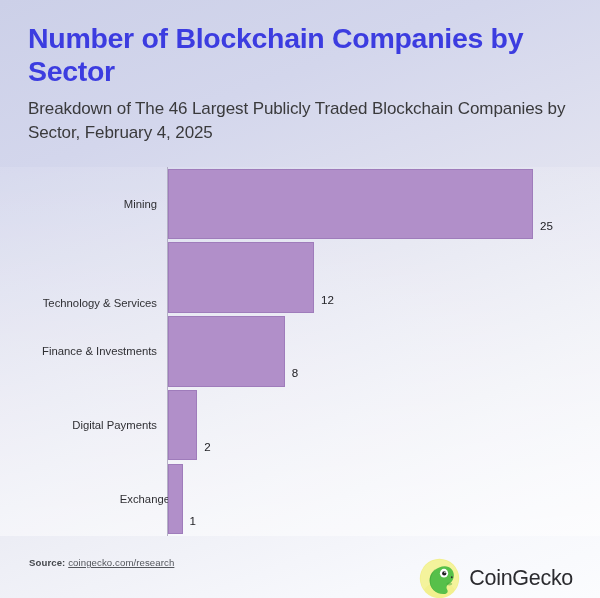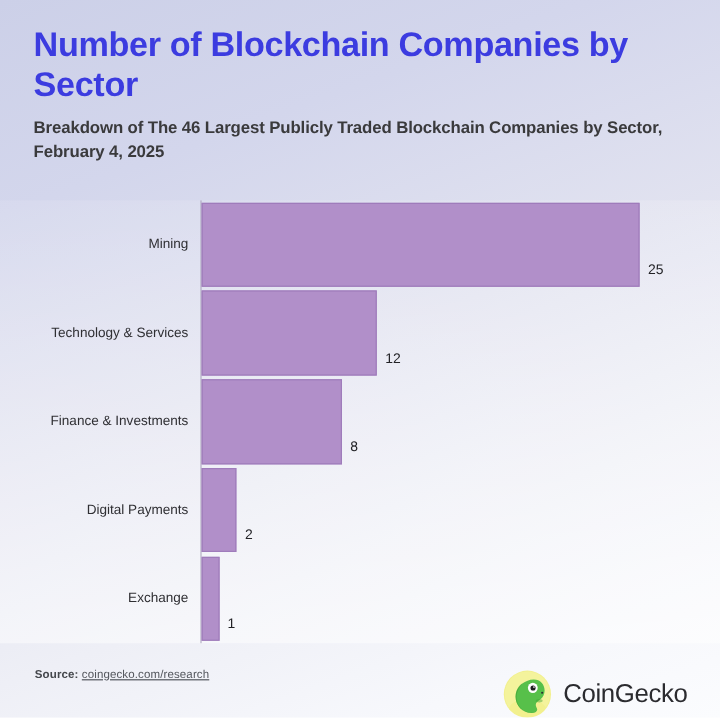--- a/index.html
+++ b/index.html
@@ -33,23 +33,23 @@
     margin: 0;
     font-size: 28.5px;
     line-height: 1.16;
     font-weight: bold;
     letter-spacing: -0.3px;
     color: #3c3ce0;
     font-family: "Liberation Sans", sans-serif;
   }
   .chart-subtitle {
     margin: 9px 0 0 0;
-    font-size: 14px;
+    font-size: 17px;
     line-height: 1.42;
-    font-weight: bold;
+    font-weight: normal;
     color: #3a3a3c;
     letter-spacing: -0.1px;
     font-family: "Liberation Sans", sans-serif;
   }
 
   
   .plot {
     position: absolute;
     left: 0;
     top: 167px;
@@ -191,42 +191,42 @@
     <div class="axis-line"></div>
     <div class="rows" id="bar-rows">
         <div class="row" style="top: 0px;">
           <div class="cat-label" style="color: rgb(47, 47, 51);">Mining</div>
           <div class="bar-wrap">
             <div class="bar" style="width: 365px; background: rgb(177, 143, 201); border-color: rgb(159, 124, 187);"></div>
             <div class="bar-value" style="left: 372px;">25</div>
           </div>
         </div>
         <div class="row" style="top: 73.8px;">
-          <div class="cat-label" style="color: rgb(47, 47, 51);">Technology &amp; Services</div>
+          <div class="cat-label" style="color: rgb(47, 47, 51); margin-top: 25px;">Technology &amp; Services</div>
           <div class="bar-wrap">
             <div class="bar" style="width: 146px; background: rgb(177, 143, 201); border-color: rgb(159, 124, 187);"></div>
             <div class="bar-value" style="left: 153px;">12</div>
           </div>
         </div>
         <div class="row" style="top: 147.6px;">
           <div class="cat-label" style="color: rgb(47, 47, 51);">Finance &amp; Investments</div>
           <div class="bar-wrap">
             <div class="bar" style="width: 116.8px; background: rgb(177, 143, 201); border-color: rgb(159, 124, 187);"></div>
             <div class="bar-value" style="left: 123.8px;">8</div>
           </div>
         </div>
         <div class="row" style="top: 221.4px;">
           <div class="cat-label" style="color: rgb(47, 47, 51);">Digital Payments</div>
           <div class="bar-wrap">
             <div class="bar" style="width: 29.2px; background: rgb(177, 143, 201); border-color: rgb(159, 124, 187);"></div>
             <div class="bar-value" style="left: 36.2px;">2</div>
           </div>
         </div>
         <div class="row" style="top: 295.2px;">
-          <div class="cat-label" style="color: rgb(47, 47, 51);">Exchange</div>
+          <div class="cat-label" style="color: rgb(47, 47, 51); padding-left: 13px;">Exchange</div>
           <div class="bar-wrap">
             <div class="bar" style="width: 14.6px; background: rgb(177, 143, 201); border-color: rgb(159, 124, 187);"></div>
             <div class="bar-value" style="left: 21.6px;">1</div>
           </div>
         </div>
       </div>
   </div>
 
   <div class="footer">
     <div class="source">

